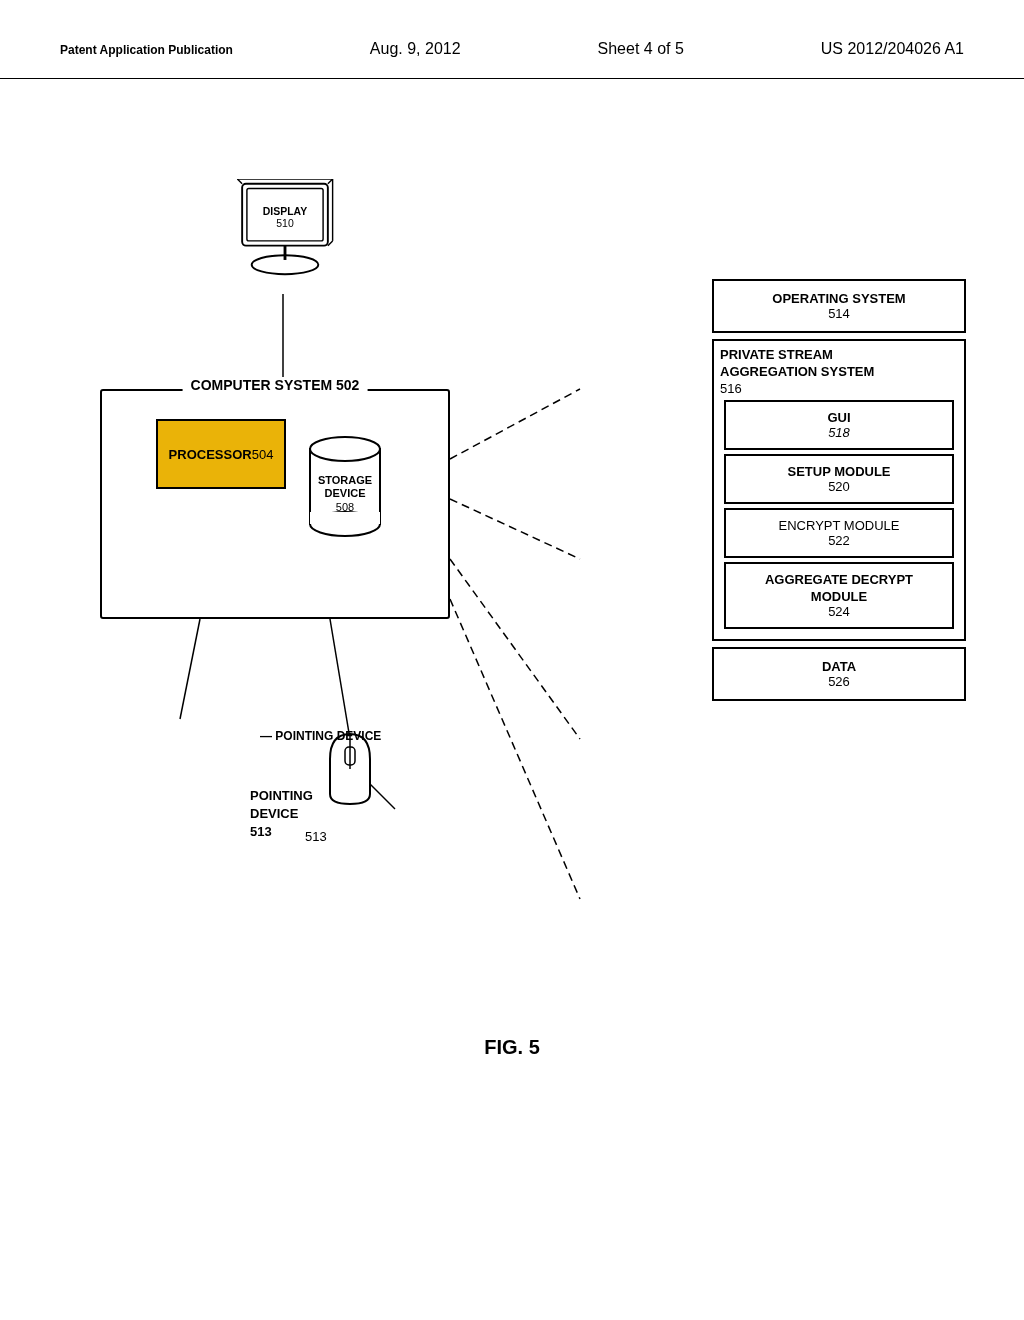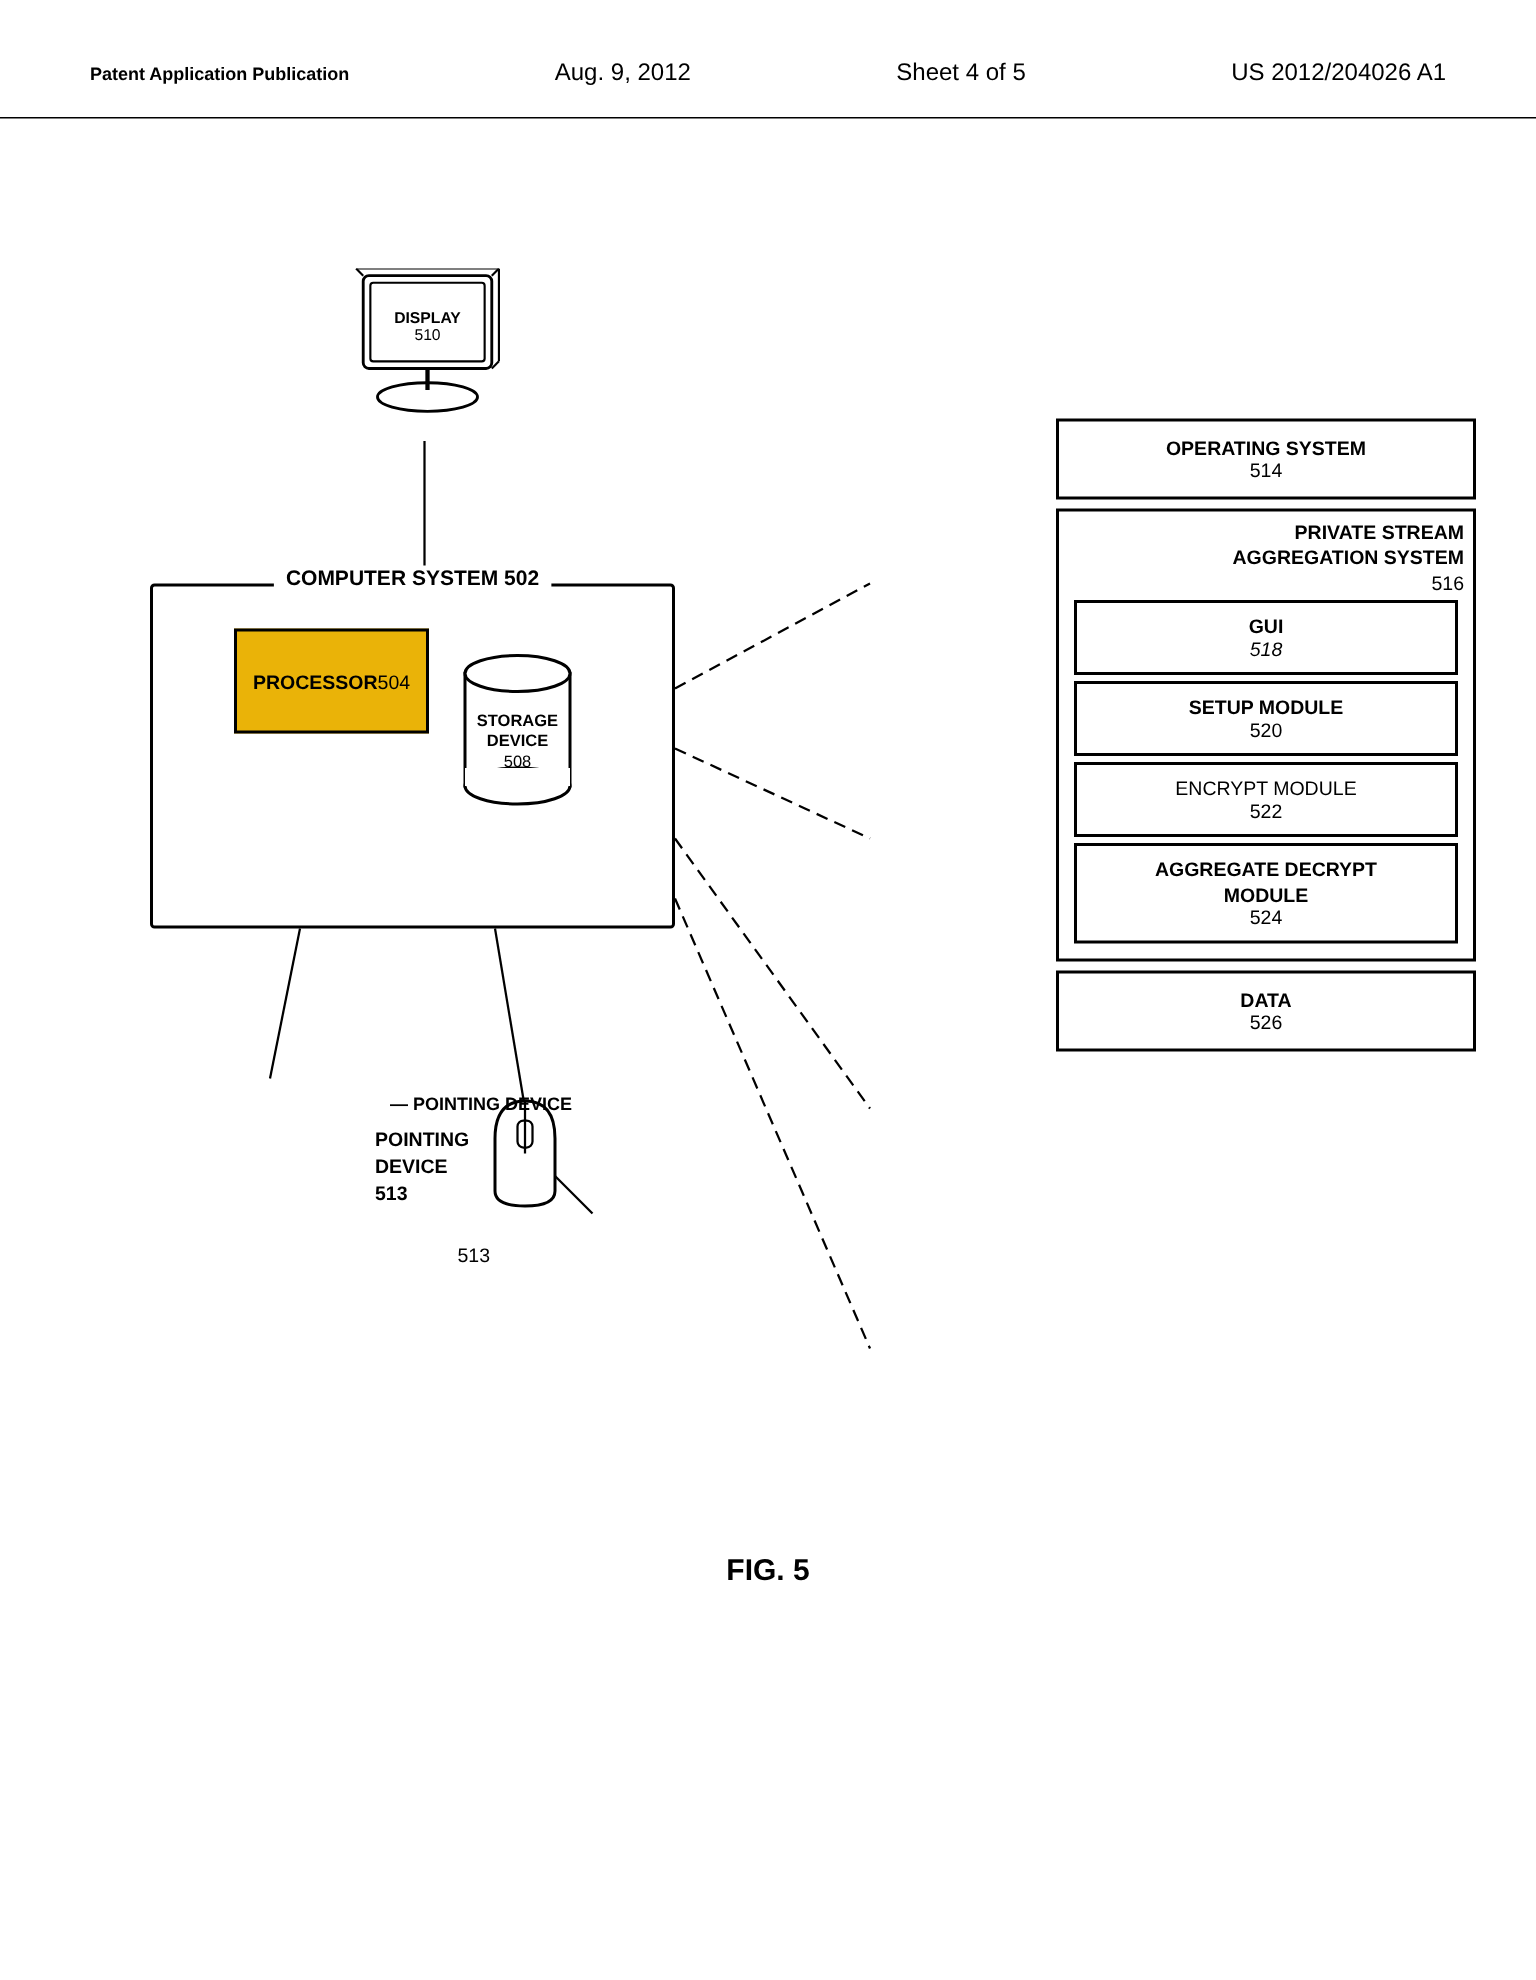--- a/index.html
+++ b/index.html
@@ -257,35 +257,35 @@
         <span style="font-size:12px;font-weight:bold;">POINTING
 DEVICE</span>
       </div>
     </div>
   </div>
 
   <div style="position:absolute;top:750px;left:305px;font-size:13px;text-align:center;">
     <span>513</span>
   </div>
 
-  <div style="position:absolute;top:672px;left:250px;font-size:13px;font-weight:bold;line-height:1.4;">
+  <div style="position:absolute;top:708px;left:250px;font-size:13px;font-weight:bold;line-height:1.4;">
     <div>POINTING</div>
     <div>DEVICE</div>
     <div>513</div>
   </div>
 
-  <div style="position:absolute;top:200px;right:40px;width:280px;">
+  <div style="position:absolute;top:200px;right:58px;width:254px;">
 
     <div style="border:2px solid #000;padding:10px 8px;text-align:center;margin-bottom:6px;background:#fff;">
       <div style="font-size:13px;font-weight:bold;">OPERATING SYSTEM</div>
       <div style="font-size:13px;">514</div>
     </div>
 
     <div style="border:2px solid #000;padding:6px;background:#fff;margin-bottom:6px;">
-      <div style="text-align:right;margin-bottom:4px;">
+      <div style="text-align:left;margin-bottom:4px;">
         <div style="font-size:13px;font-weight:bold;line-height:1.3;">PRIVATE STREAM</div>
         <div style="font-size:13px;font-weight:bold;line-height:1.3;">AGGREGATION SYSTEM</div>
         <div style="font-size:13px;">516</div>
       </div>
 
       <div style="border:2px solid #000;padding:8px;text-align:center;margin:4px 4px;background:#fff;">
         <div style="font-size:13px;font-weight:bold;">GUI</div>
         <div style="font-size:13px;font-style:italic;">518</div>
       </div>
 

